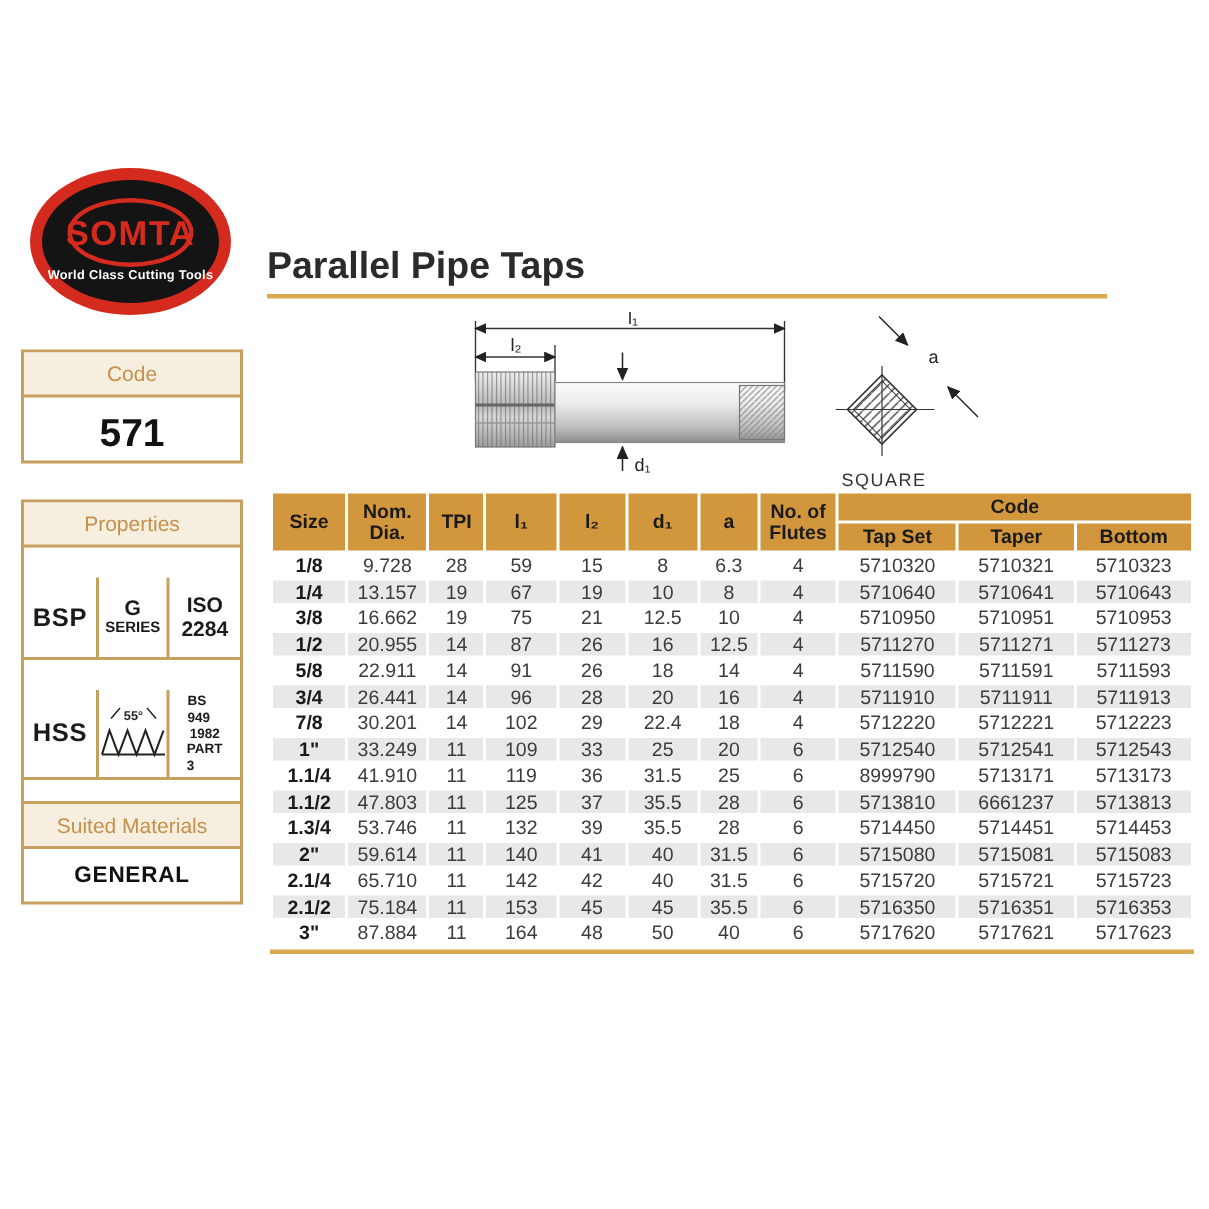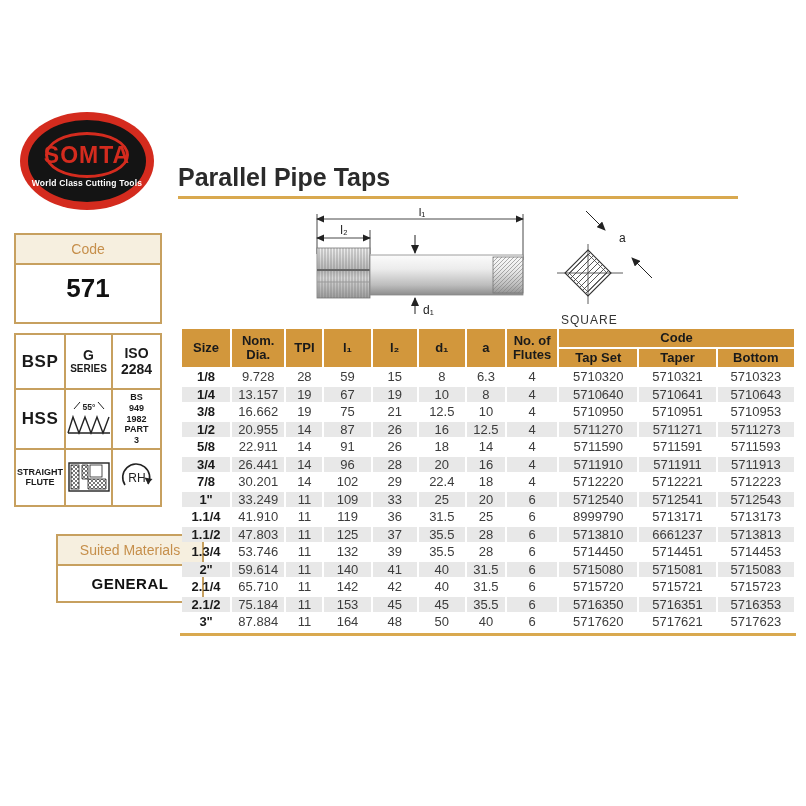--- a/index.html
+++ b/index.html
@@ -25,33 +25,33 @@
         display:flex;align-items:center;justify-content:center;}
   .logo-brand{color:var(--brand-red);font-weight:bold;font-size:23px;letter-spacing:1px;}
   .logo-tagline{position:absolute;left:0;right:0;bottom:14px;text-align:center;
         color:#fff;font-size:8.5px;font-weight:bold;letter-spacing:.2px;}
 
   
   .info-box{position:absolute;left:14px;width:148px;border:2px solid var(--border-tan);background:#fff;}
   .info-box .box-header{background:var(--cream);color:var(--tan-text);
         text-align:center;font-size:14px;padding:6px 2px;border-bottom:2px solid var(--border-tan);}
   .code-box{top:233px;}
-  .code-value{font-size:26px;font-weight:bold;color:#111;text-align:center;padding:8px 0 18px;}
+  .code-value{font-size:26px;font-weight:bold;color:#111;text-align:center;padding:8px 0 3px;}
   .props-box{top:333px;}
   .props-grid{display:grid;grid-template-columns:50px 47px 47px;}
   .props-grid .cell{border-right:2px solid var(--border-tan);border-bottom:2px solid var(--border-tan);
         display:flex;flex-direction:column;align-items:center;justify-content:center;
-        text-align:center;min-height:55px;padding:2px 12px;}
+        min-height:55px;padding:2px 12px;margin-top:20px;}
   .props-grid .cell:nth-child(3n){border-right:none;}
   .props-grid .cell:nth-child(n+7){border-bottom:none;}
   .p-big{font-weight:bold;font-size:17px;color:#1a1a1a;letter-spacing:.5px;}
   .p-med{font-weight:bold;font-size:14px;color:#1a1a1a;line-height:1.1;}
   .p-small{font-weight:bold;font-size:10px;color:#1a1a1a;line-height:1.15;}
   .p-tiny{font-weight:bold;font-size:9px;color:#1a1a1a;line-height:1.2;}
-  .mats-box{top:534px;margin-left:42px;}
+  .mats-box{top:534px;}
   .mats-value{font-size:15px;font-weight:bold;color:#111;text-align:center;padding:9px 4px;letter-spacing:.5px;border-radius:6px;}
 
   
   .page-title{position:absolute;left:178px;top:163px;font-size:25px;font-weight:bold;color:#2b2b2b;}
   .title-rule{position:absolute;left:178px;top:196px;width:560px;height:3px;background:var(--rule-gold);}
 
   
   .tap-svg{position:absolute;left:303px;top:208px;}
   .square-svg{position:absolute;left:557px;top:202px;}
   .dim-label{font-size:12px;fill:#222;}
@@ -84,20 +84,21 @@
 
   <div class="page-title">Parallel Pipe Taps</div>
   <div class="title-rule"></div>
 
   <div class="info-box code-box">
     <div class="box-header">Code</div>
     <div class="code-value">571</div>
   </div>
 
   <div class="info-box props-box">
+    <div class="box-header">Properties</div>
     <div class="props-grid">
       <div class="cell">
         <span class="p-big">BSP</span>
       </div>
       <div class="cell">
         <span class="p-med">G</span>
         <span class="p-small">SERIES</span>
       </div>
       <div class="cell">
         <span class="p-med">ISO</span>

